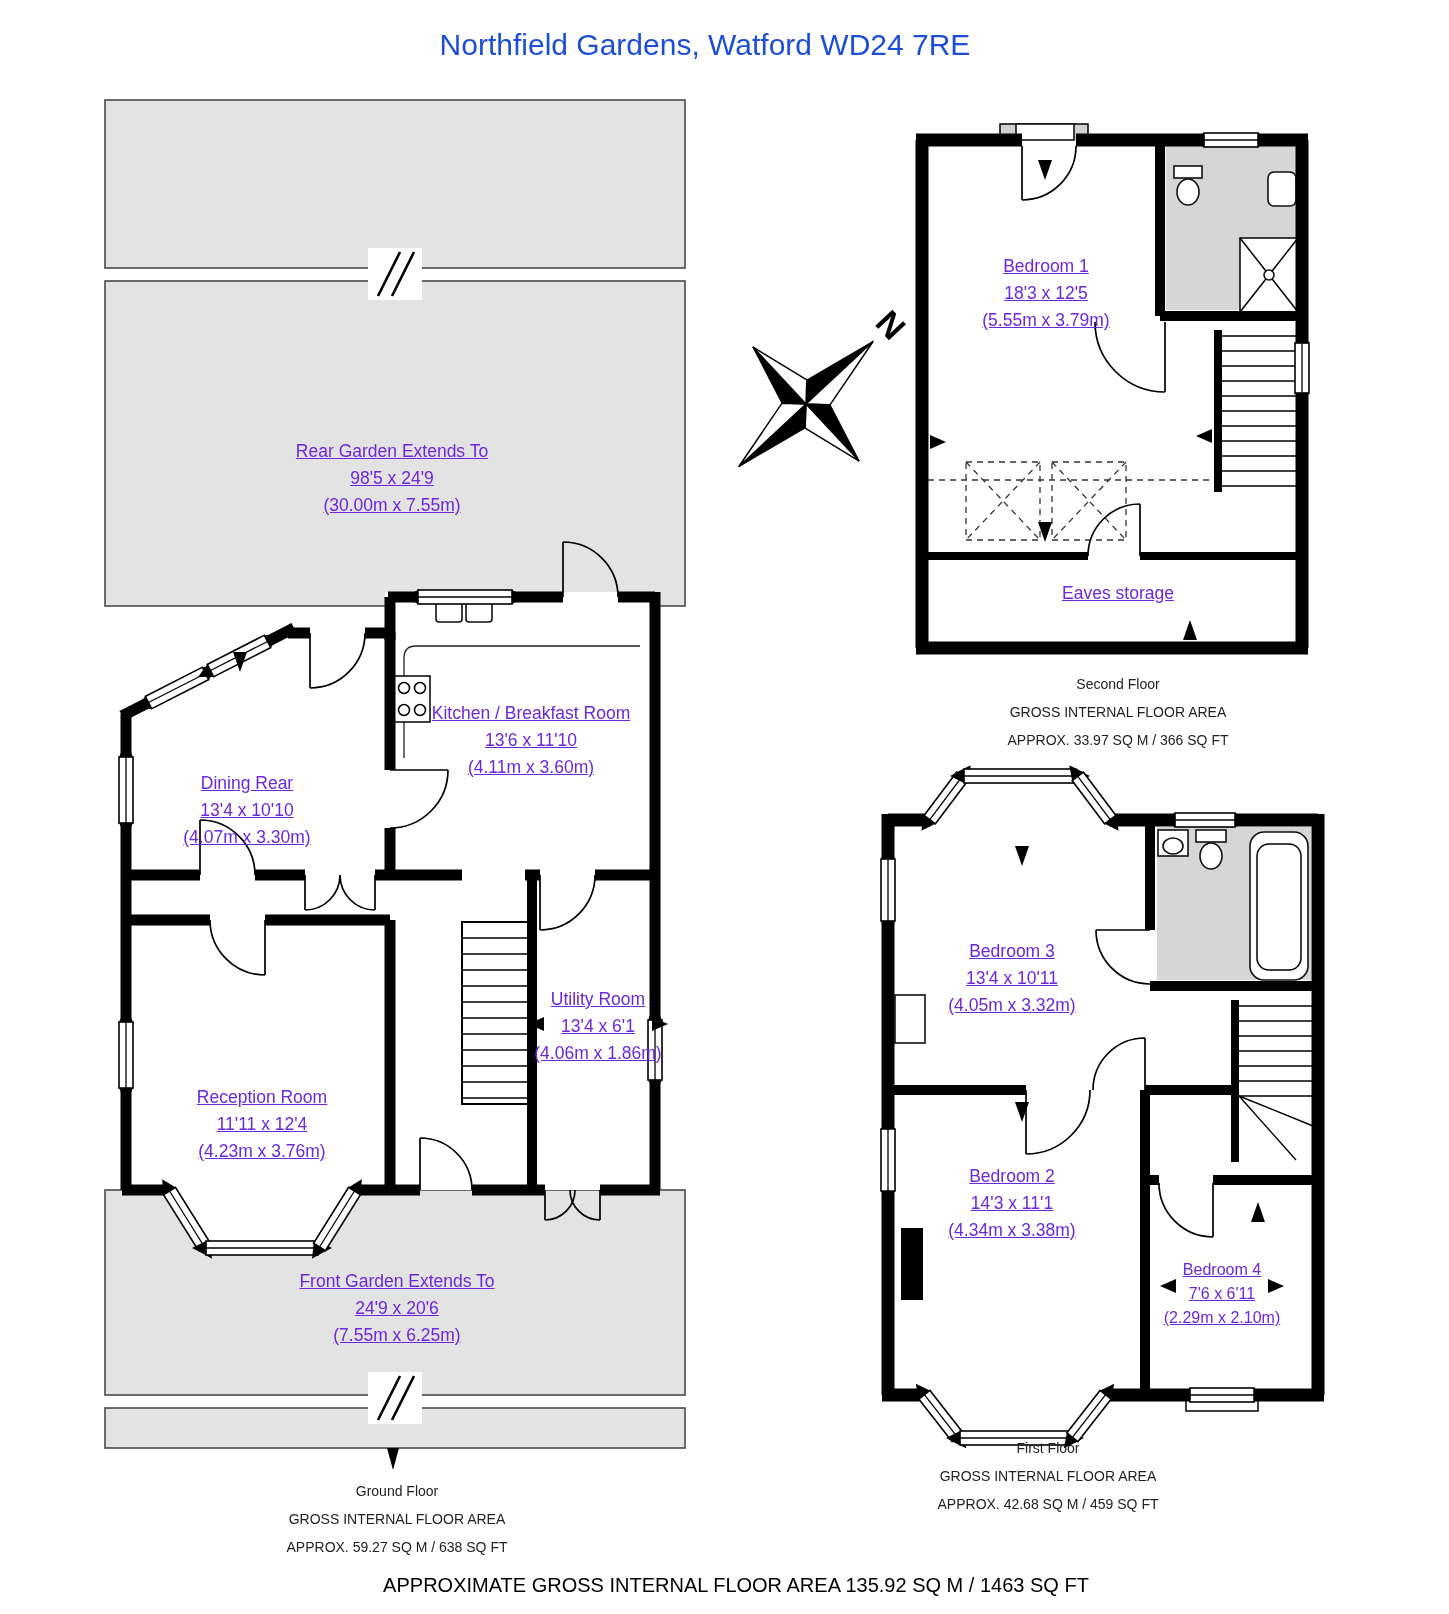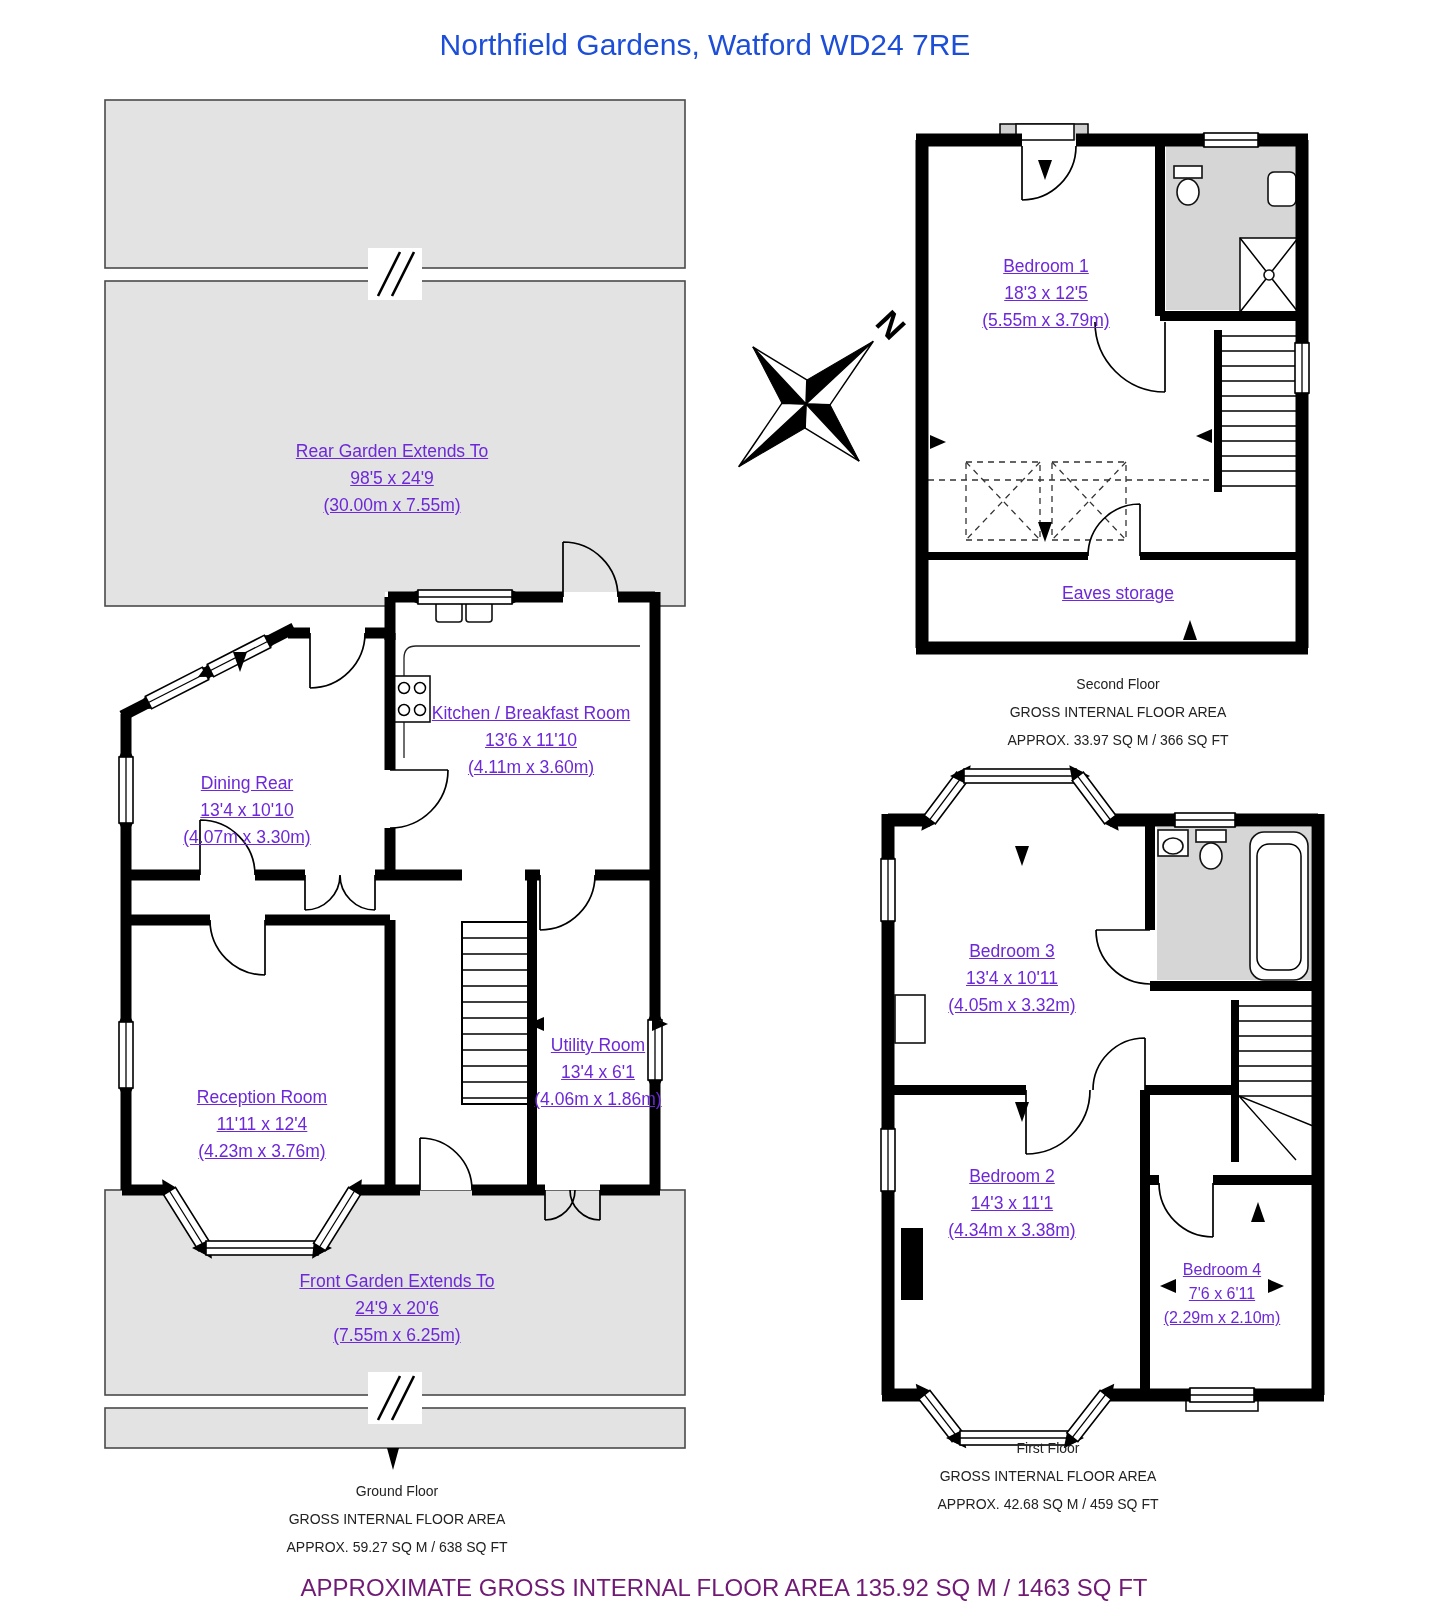--- a/index.html
+++ b/index.html
@@ -8,22 +8,22 @@
     font-family:"Liberation Sans", sans-serif;color:#2b2b2b;
   }
   .stage svg{position:absolute;left:0;top:0;}
   .lbl{position:absolute;transform:translateX(-50%);text-align:center;
        font-size:17.5px;line-height:27px;white-space:nowrap;color:#6d28d9;text-decoration:underline;}
   .lbl.small{font-size:16px;line-height:24px;}
   .title{position:absolute;transform:translateX(-50%);font-size:30px;color:#1d4ed8;
          white-space:nowrap;}
   .floor-lbl{position:absolute;transform:translateX(-50%);text-align:center;
              font-size:14px;line-height:28px;white-space:nowrap;color:#222;}
-  .footer{position:absolute;transform:translateX(-50%);font-size:24px;color:#701a75;
-          white-space:nowrap;}
+  .footer{position:absolute;transform:translateX(-50%);font-size:20px;color:#000000;
+          white-space:nowrap;margin-left:12px;}
   
   .garden{fill:#e3e3e3;stroke:#4a4a4a;stroke-width:1.6;}
   .roomfill{fill:#ffffff;stroke:none;}
   .bathfill{fill:#d6d6d6;stroke:none;}
   .chimney{fill:#d0d0d0;stroke:#000;stroke-width:1.5;}
   .wall{stroke:#000;fill:none;stroke-linecap:butt;}
   .w13{stroke-width:13;} .w11{stroke-width:11;} .w10{stroke-width:10;} .w8{stroke-width:8;}
   .thin{stroke:#000;stroke-width:1.5;fill:none;}
   .counter{stroke:#222;stroke-width:1.3;fill:none;}
   .stairline{stroke:#000;stroke-width:1.4;fill:none;}
@@ -403,21 +403,21 @@
     <div>13'6 x 11'10</div>
     <div>(4.11m x 3.60m)</div>
   </div>
 
   <div class="lbl" style="left:262px;top:1053px;margin-top:31px;">
     <div>Reception Room</div>
     <div>11'11 x 12'4</div>
     <div>(4.23m x 3.76m)</div>
   </div>
 
-  <div class="lbl" style="left:598px;top:986px;margin-top:46px;">
+  <div class="lbl" style="left:598px;top:986px;">
     <div>Utility Room</div>
     <div>13'4 x 6'1</div>
     <div>(4.06m x 1.86m)</div>
   </div>
 
   <div class="lbl" style="left:397px;top:1268px;">
     <div>Front Garden Extends To</div>
     <div>24'9 x 20'6</div>
     <div>(7.55m x 6.25m)</div>
   </div>

